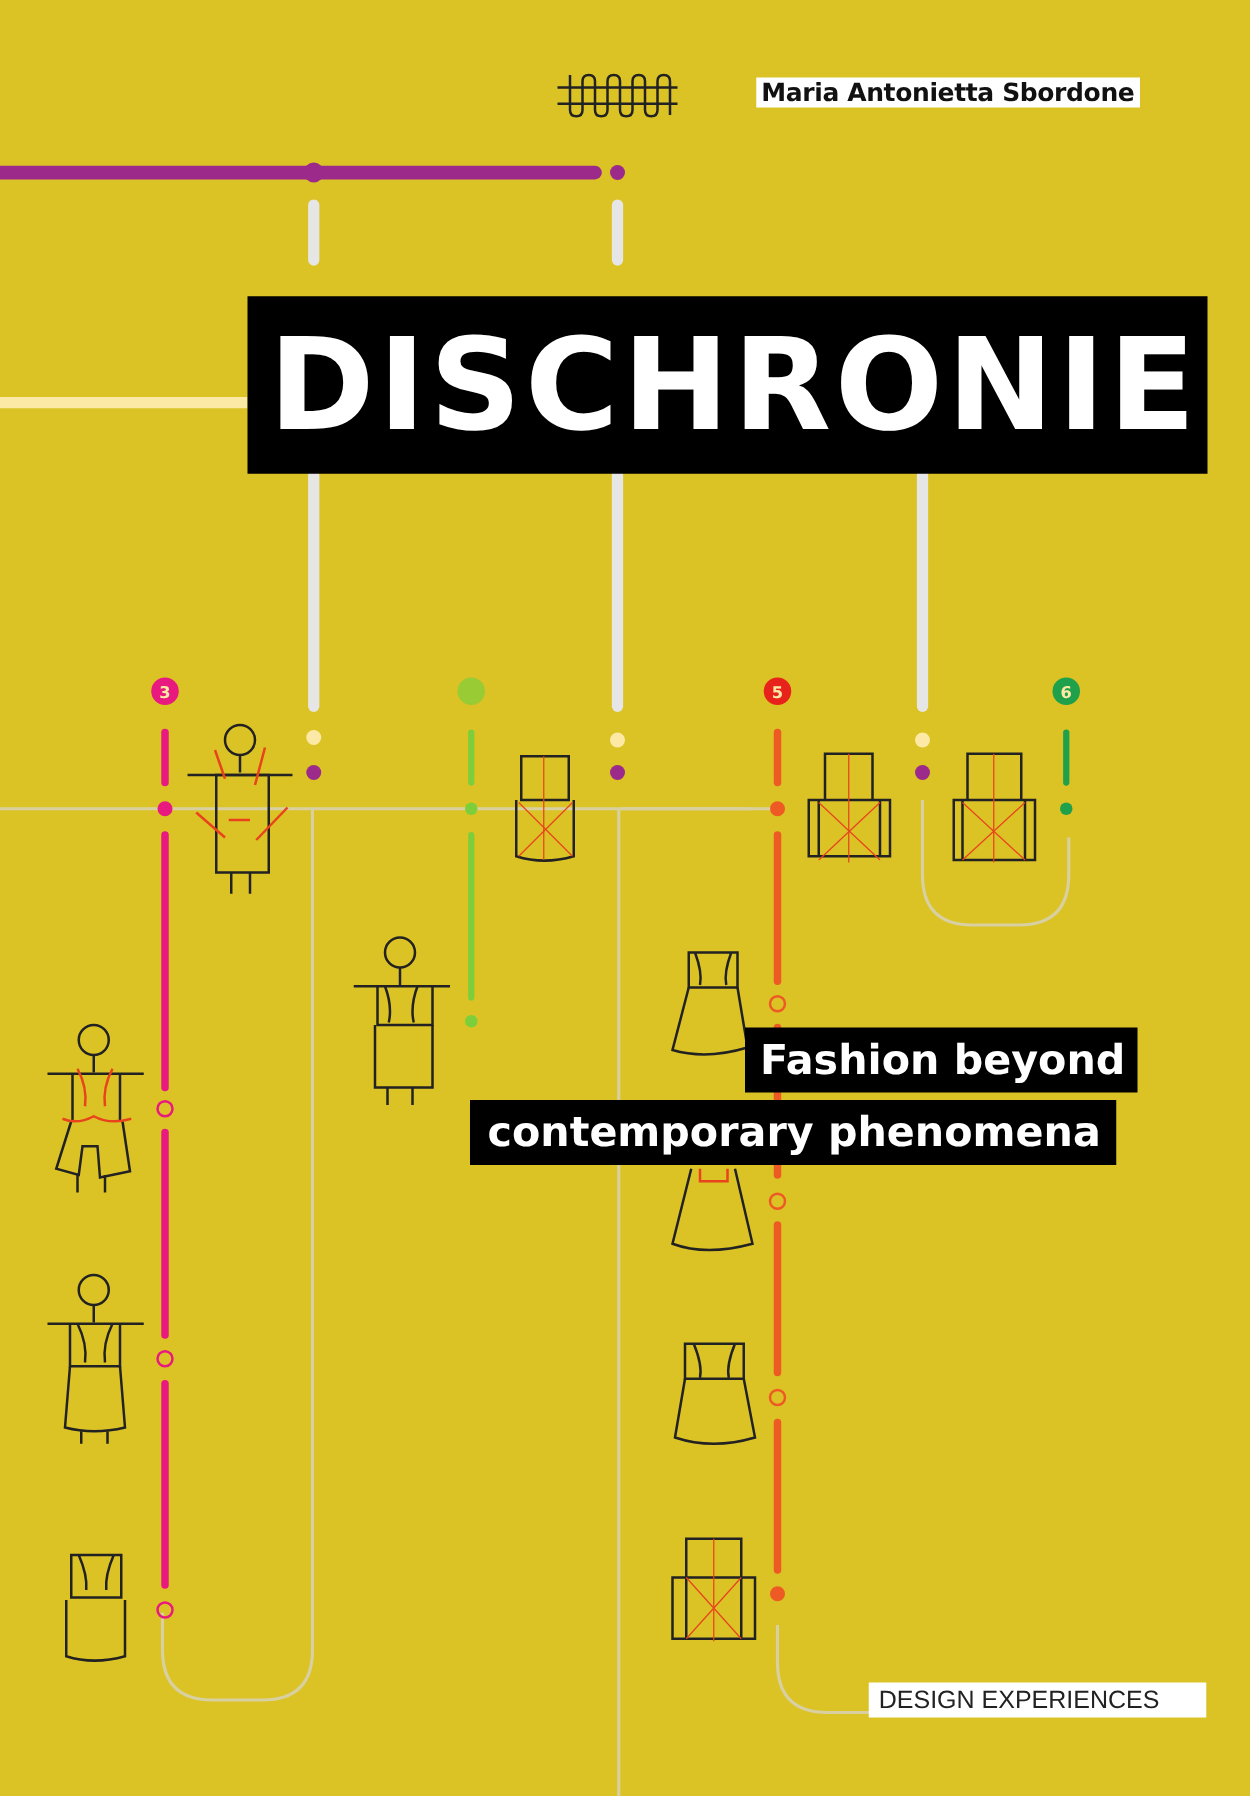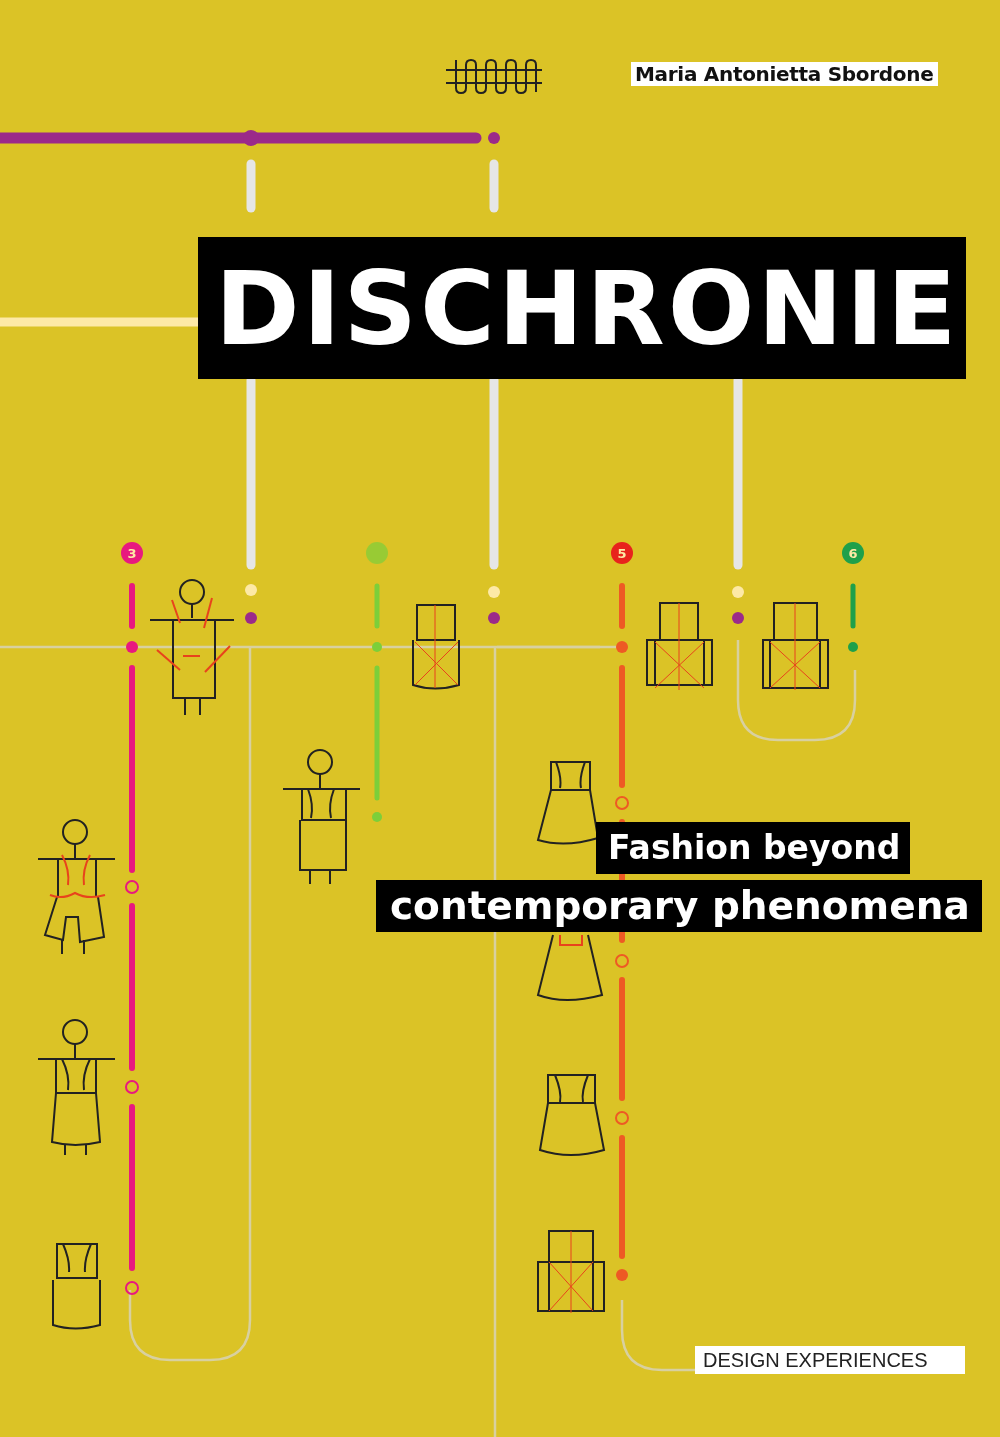--- a/index.html
+++ b/index.html
@@ -1,24 +1,24 @@
 <!DOCTYPE html>
 <html><head>
   <meta charset="utf-8">
   <style>
     html, body { margin: 0; padding: 0; }
     body { width: 1000px; height: 1437px; overflow: hidden; background: #dbc326; position: relative; font-family: "DejaVu Sans", sans-serif; }
     .cover { position: absolute; left: 0; top: 0; width: 1000px; height: 1437px; background: #dbc326; }
     svg.art { position: absolute; left: 0; top: 0; }
     .label { position: absolute; white-space: nowrap; }
-    .author { left: 605px; top: 62px; height: 24px; background: #fff; color: #111; font-family: "DejaVu Sans", sans-serif; font-weight: bold; font-size: 20px; line-height: 24px; padding: 0 4px; letter-spacing: -0.3px; margin-left: 26px; }
+    .author { left: 605px; top: 62px; height: 24px; background: #fff; color: #111; font-family: "DejaVu Sans", sans-serif; font-weight: bold; font-size: 20px; line-height: 24px; padding: 0 4px; letter-spacing: -0.3px; }
     .title-box { left: 198px; top: 237px; width: 768px; height: 142px; background: #000; }
     .title { left: 215px; top: 250px; color: #fff; font-family: "DejaVu Sans", sans-serif; font-weight: bold; font-size: 102px; line-height: 118px; letter-spacing: 3px; }
     .sub1 { left: 596px; top: 822px; height: 52px; background: #000; color: #fff; font-family: "DejaVu Sans", sans-serif; font-weight: bold; font-size: 33px; line-height: 52px; padding: 0 10px 0 12px; }
-    .sub2 { left: 376px; top: 880px; height: 52px; background: #000; color: #fff; font-family: "DejaVu Sans", sans-serif; font-weight: bold; font-size: 39px; line-height: 52px; padding: 0 12px 0 14px; }
+    .sub2 { left: 376px; top: 880px; height: 52px; background: #000; color: #fff; font-family: "DejaVu Sans", sans-serif; font-weight: bold; font-size: 33px; line-height: 52px; padding: 0 12px 0 14px; }
     .series { left: 695px; top: 1346px; width: 270px; height: 28px; background: #fff; color: #222; font-family: "Liberation Sans", sans-serif; font-size: 20px; line-height: 28px; padding-left: 8px; box-sizing: border-box; }
   </style>
 </head>
 <body>
 
 <div class="cover">
 
   <svg class="art" width="1000" height="1437" viewBox="0 0 1000 1437">
 
     <g fill="none" stroke="#d8d0a0" stroke-width="2.5">

